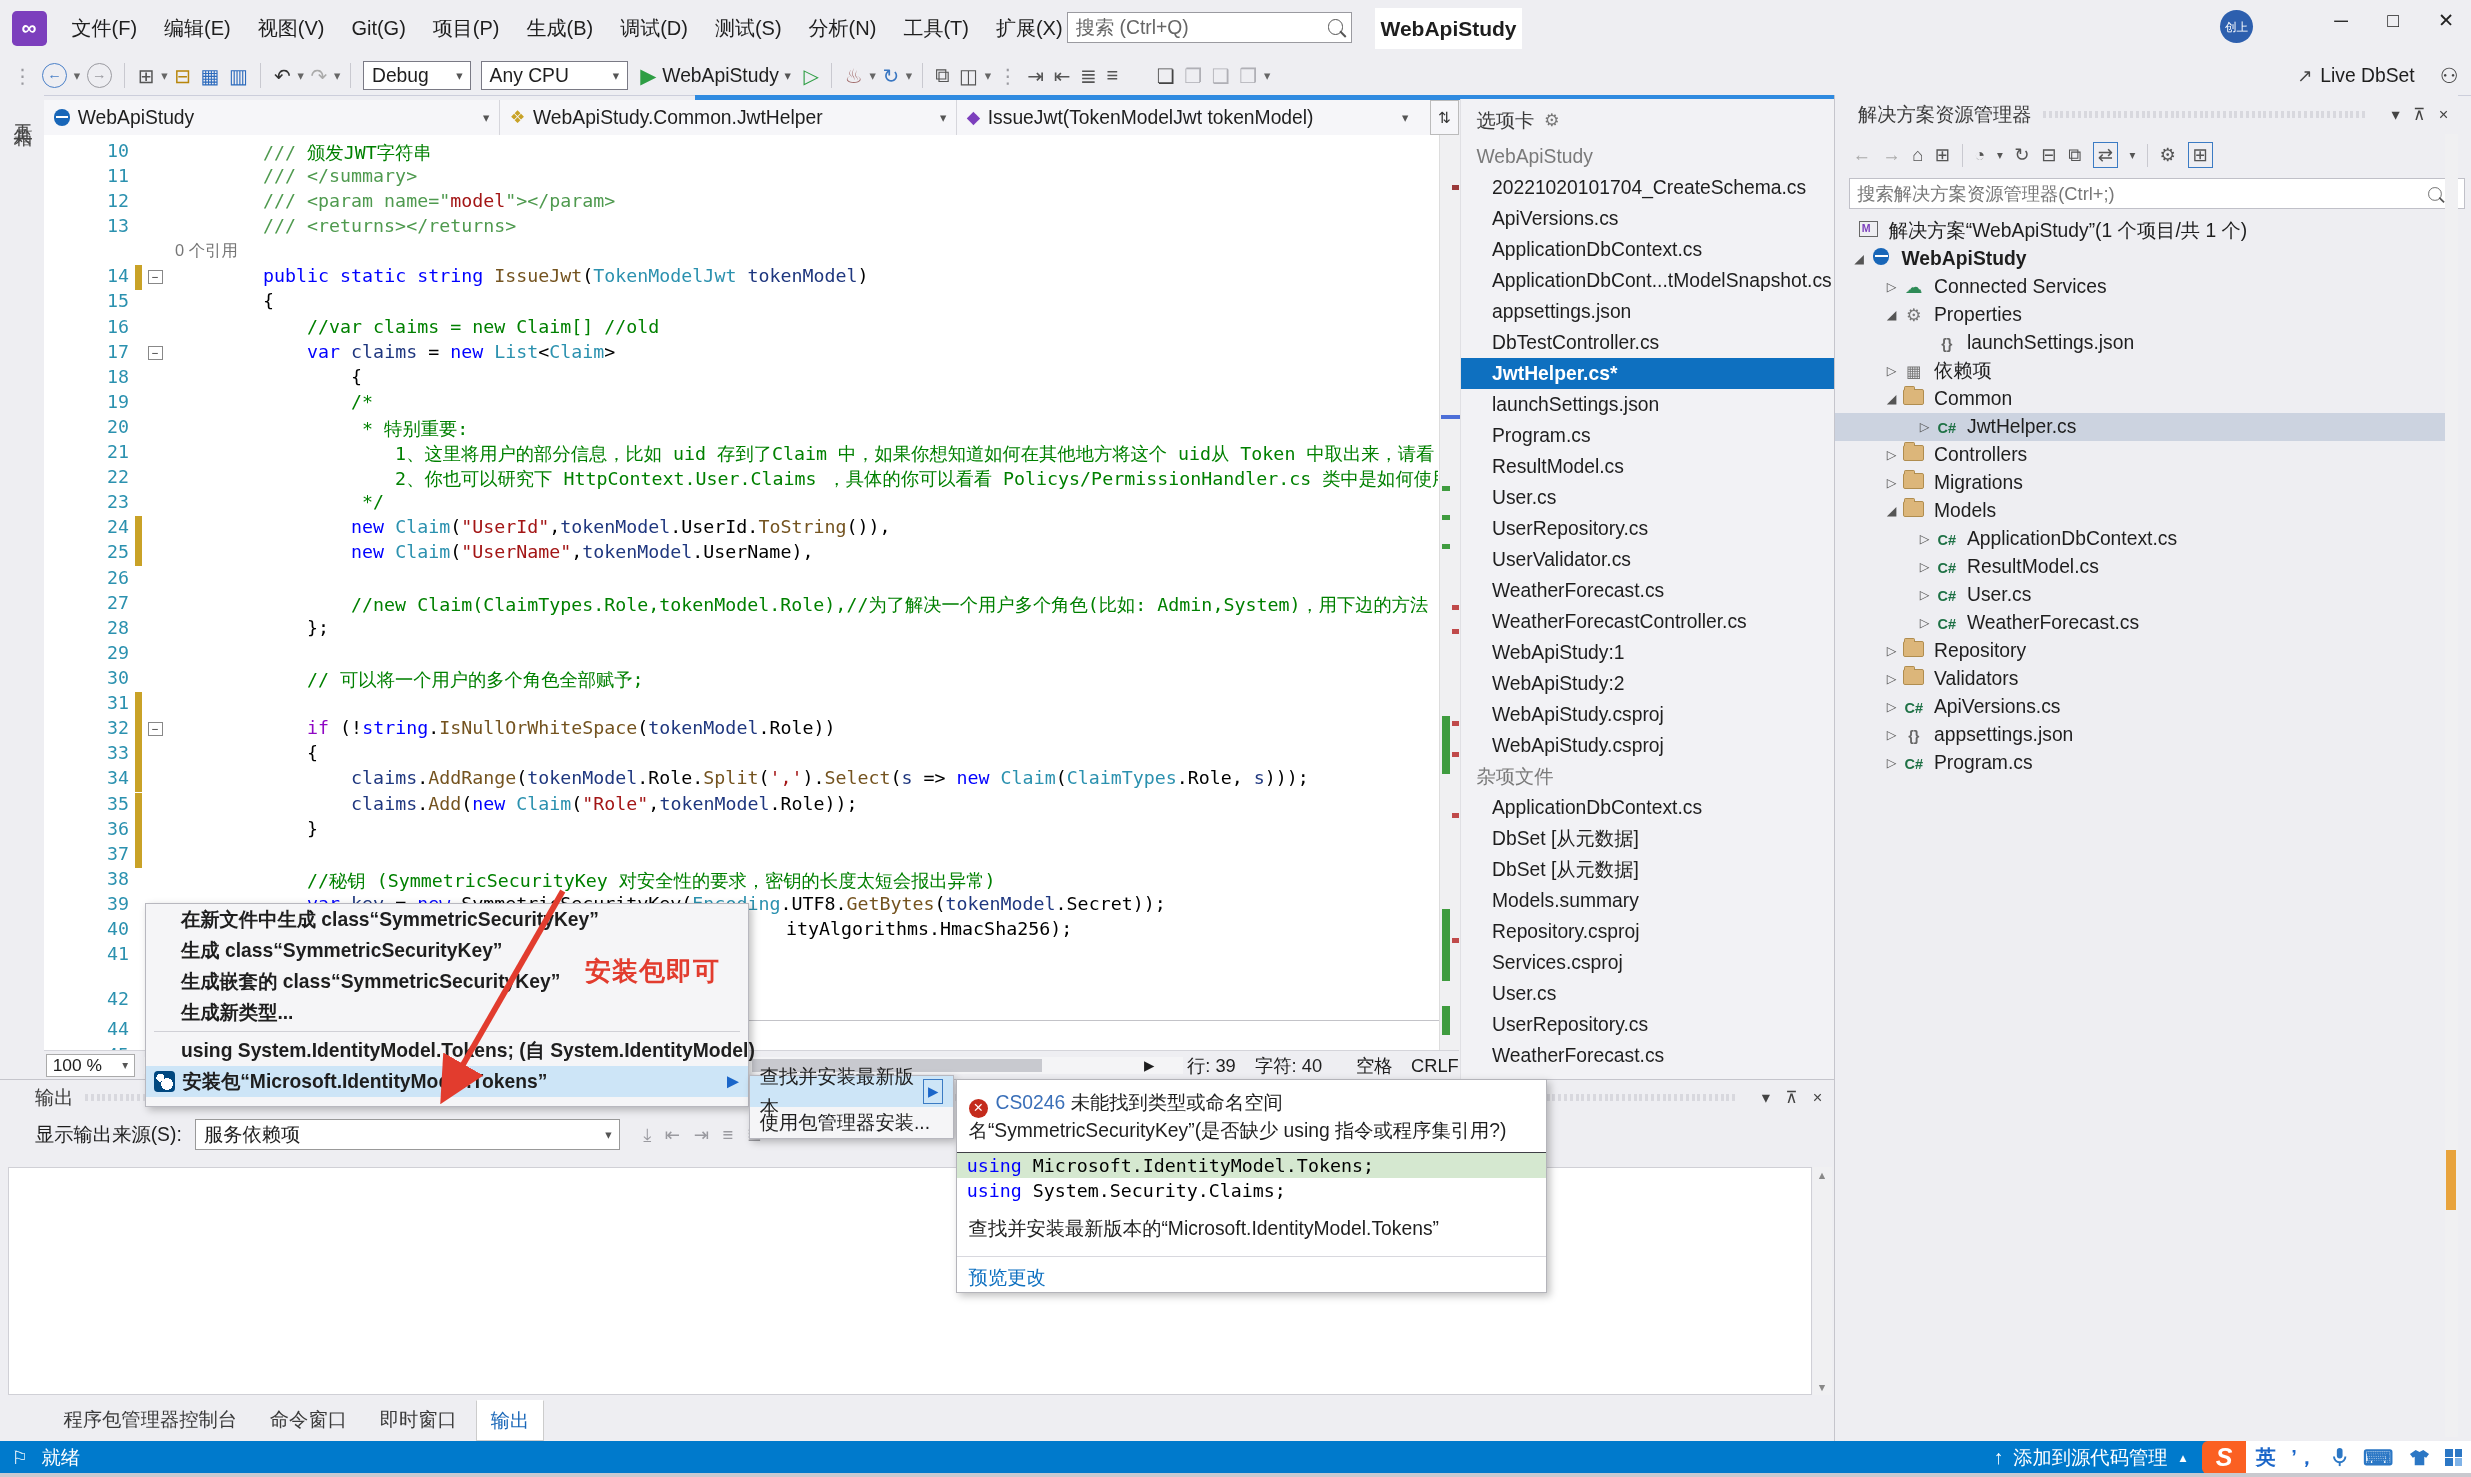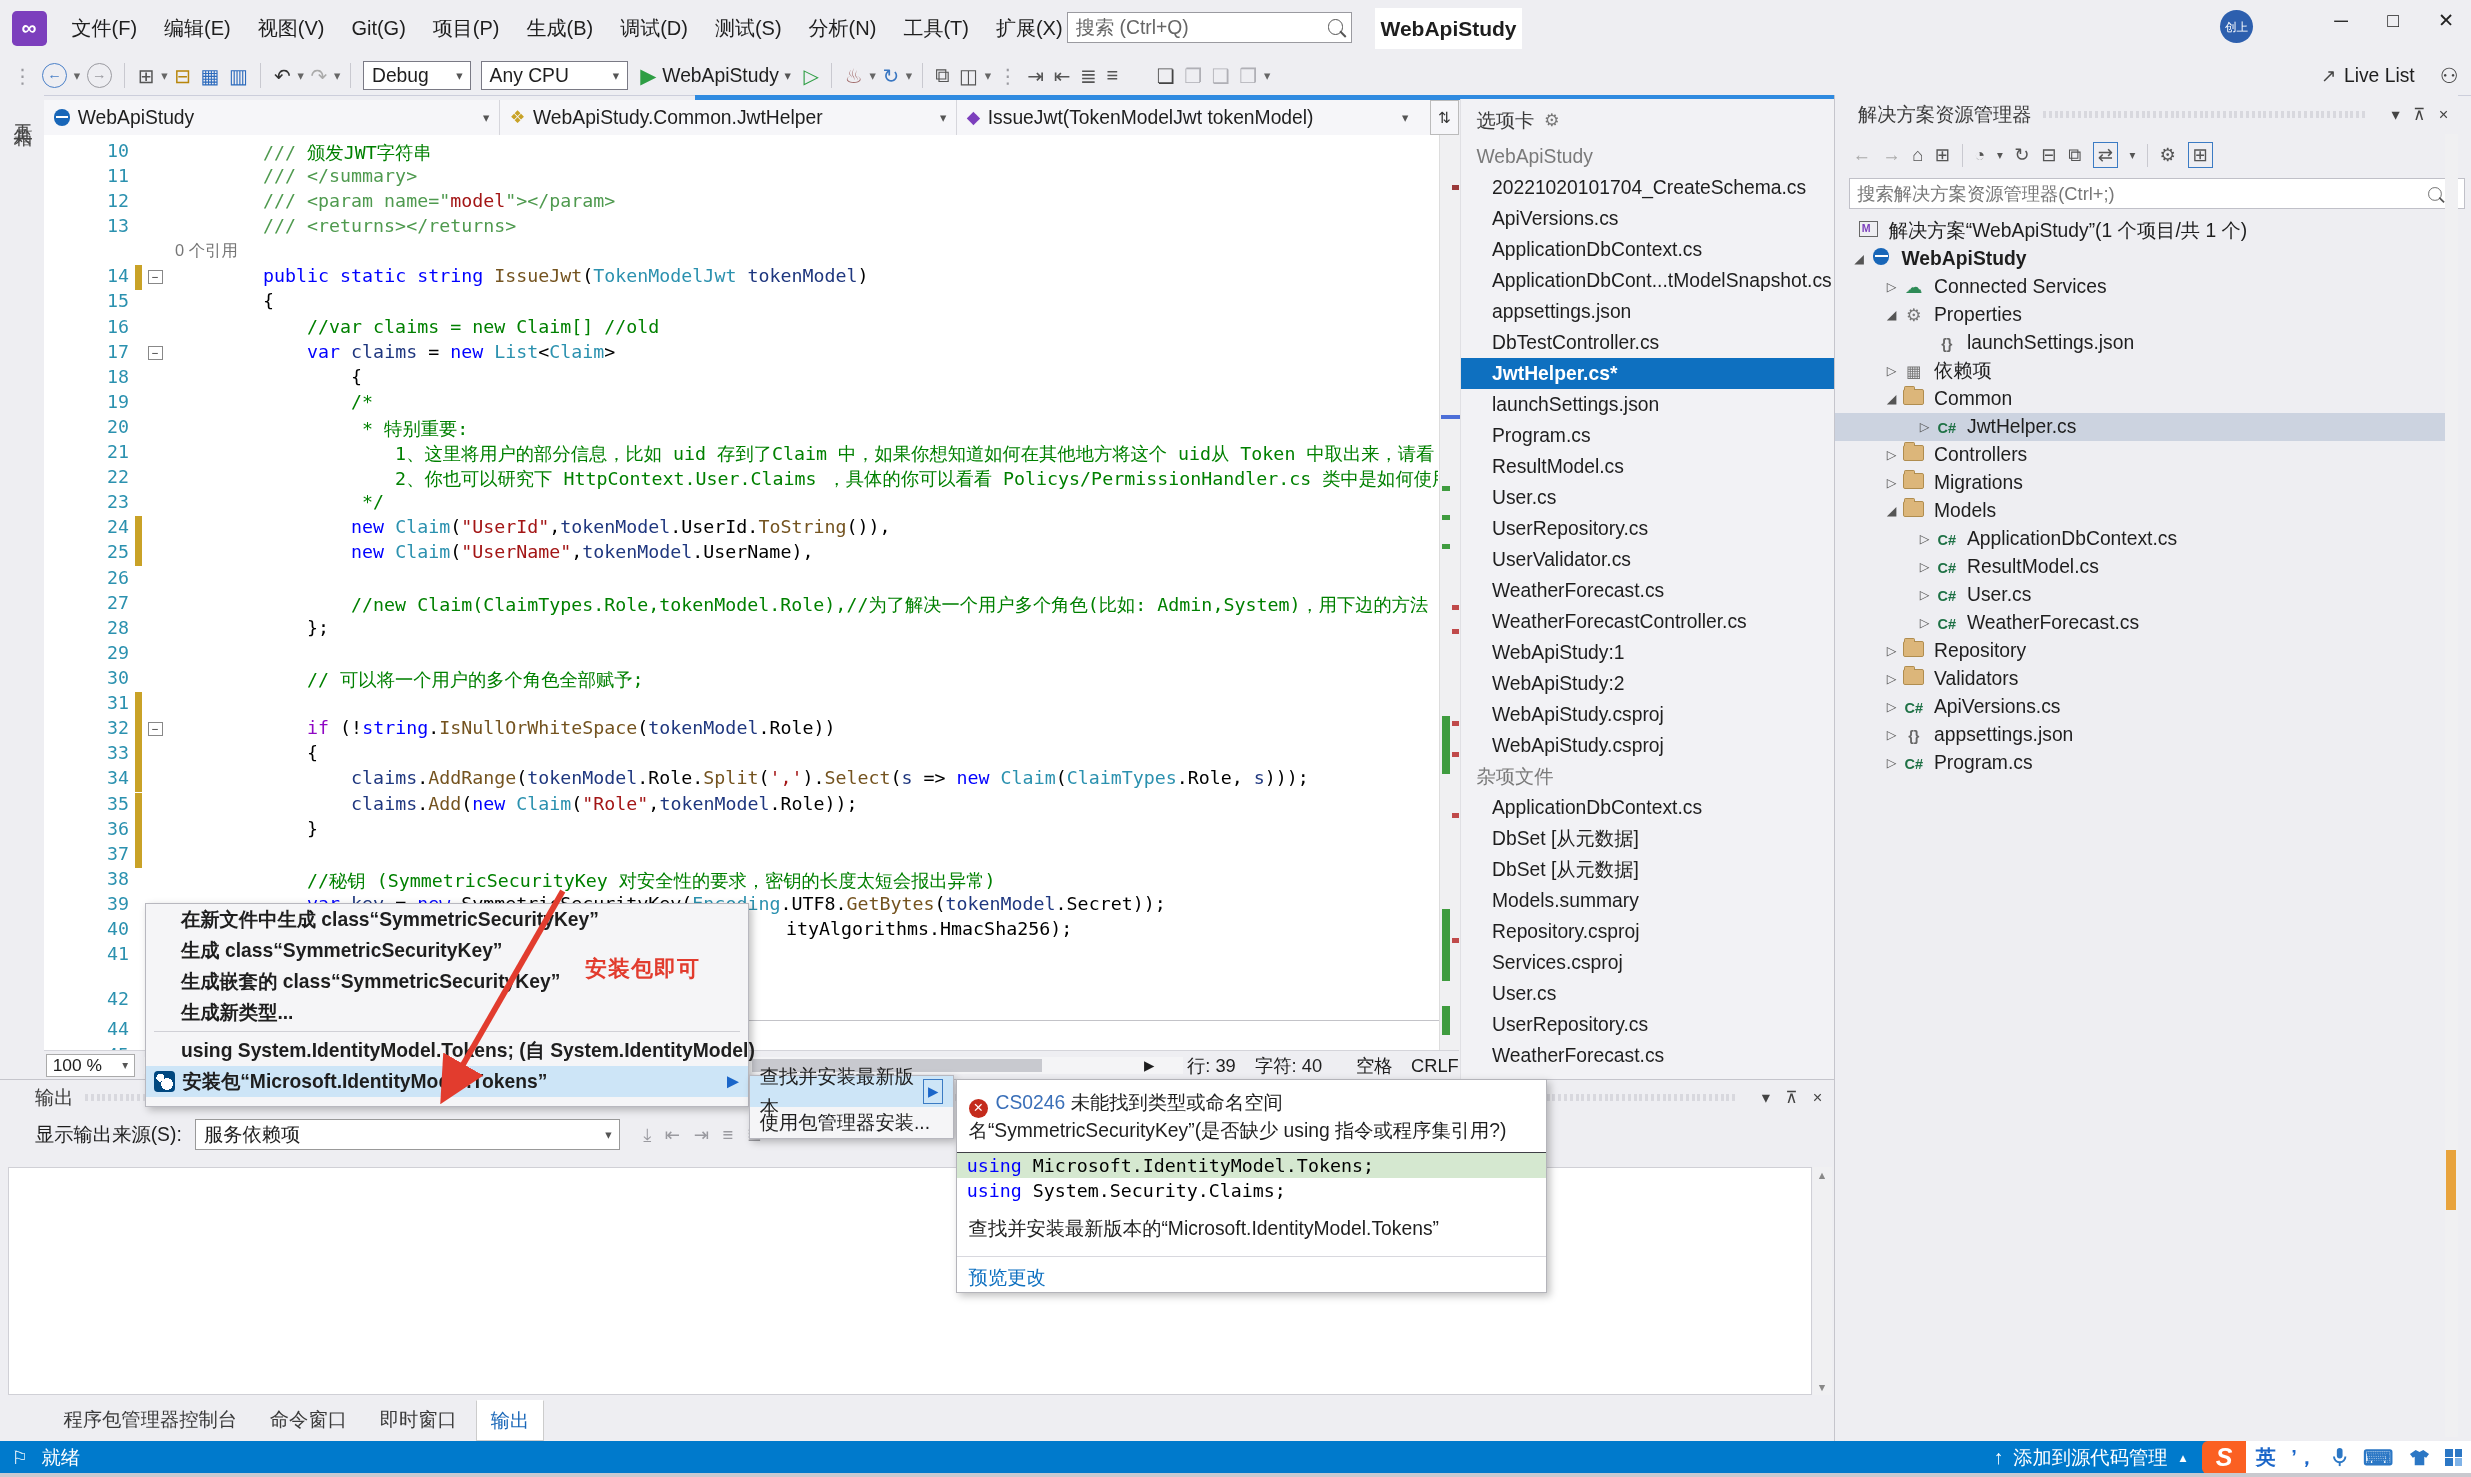--- a/index.html
+++ b/index.html
@@ -80,21 +80,21 @@
   #perr{padding:9.7px 11.6px 5.8px 11.6px;line-height:26px;}
   .erricon{display:inline-block;width:19.3px;height:19.3px;border-radius:50%;background:#c42b1c;color:#fff;font-size:12.6px;text-align:center;line-height:19.3px;vertical-align:-2.9px;margin-right:7.7px;}
   #perr .code{color:#3a6fb8;}
   #psep1{height:1.9px;background:#3f3f46;margin:1.9px 0 0 0;}
   .pcode{font:18.3px "DejaVu Sans Mono",monospace;padding:1px 9.7px;height:23px;line-height:23px;white-space:pre;}
   .pcode.add{background:#d5e8d0;}
   #paction{padding:11.6px 9.7px 7.7px 11.6px;}
   #psep2{height:1px;background:#d8d8de;margin:5.8px 0 0 0;}
   #plink{color:#0e70c0;padding:7.7px 11.6px;}
   
-  #rednote{left:585px;top:954px;font-size:22px;font-weight:bold;color:#e23c2e;z-index:60;letter-spacing:1px;}
+  #rednote{left:585px;top:954px;font-size:26px;font-weight:bold;color:#e23c2e;z-index:60;letter-spacing:1px;}
   #redarrow{left:415px;top:864px;z-index:60;pointer-events:none;}
   
   #tabspanel{left:1460px;top:99px;width:375px;height:980px;background:#f2f2f5;border-left:1px solid #e0e0e4;box-sizing:border-box;}
   #tabspanel .hdr{height:42px;display:flex;align-items:center;font-size:19.3px;color:#3b3b3b;padding-left:15.4px;gap:9.7px;}
   #tabspanel .hdr .gear{color:#777;font-size:17.4px;}
   .tp-group{height:31px;line-height:31px;color:#7a7a7a;font-size:19.3px;padding-left:15.4px;white-space:nowrap;overflow:hidden;}
   .tp-item{height:31px;line-height:31px;font-size:19.3px;padding-left:31px;white-space:nowrap;overflow:hidden;}
   .tp-item.sel{background:#0e70c0;color:#fff;font-weight:bold;}
   
   #solexp{left:1834px;top:95px;width:624px;height:1346px;background:#eeeef2;border-left:1px solid #c5c5cc;box-sizing:border-box;}
@@ -236,21 +236,21 @@
       <div style="width: 29px;"></div>
       <span class="tb-g" style="color: rgb(68, 68, 68);">❏</span>
       <span class="tb-g" style="color: rgb(176, 176, 182);">❐</span>
       <span class="tb-g" style="color: rgb(176, 176, 182);">❑</span>
       <span class="tb-g" style="color: rgb(176, 176, 182);">❒</span>
       <span class="tb-g small">▾</span>
     </div>
   <div id="tb-right">
     <div id="liveshare">
       <span style="font-size:18.3px;margin-right:7.7px;color:#444;">↗</span>
-      <span>Live List</span>
+      <span>Live DbSet</span>
     </div>
     <span style="font-size:21px;color:#444;margin-left:25px;">⚇</span>
   </div>
 </div>
 
 <div class="abs" id="toolbox">
   <div class="vtab">工具箱</div>
 </div>
 
 <div class="abs" id="topaccent"></div>

